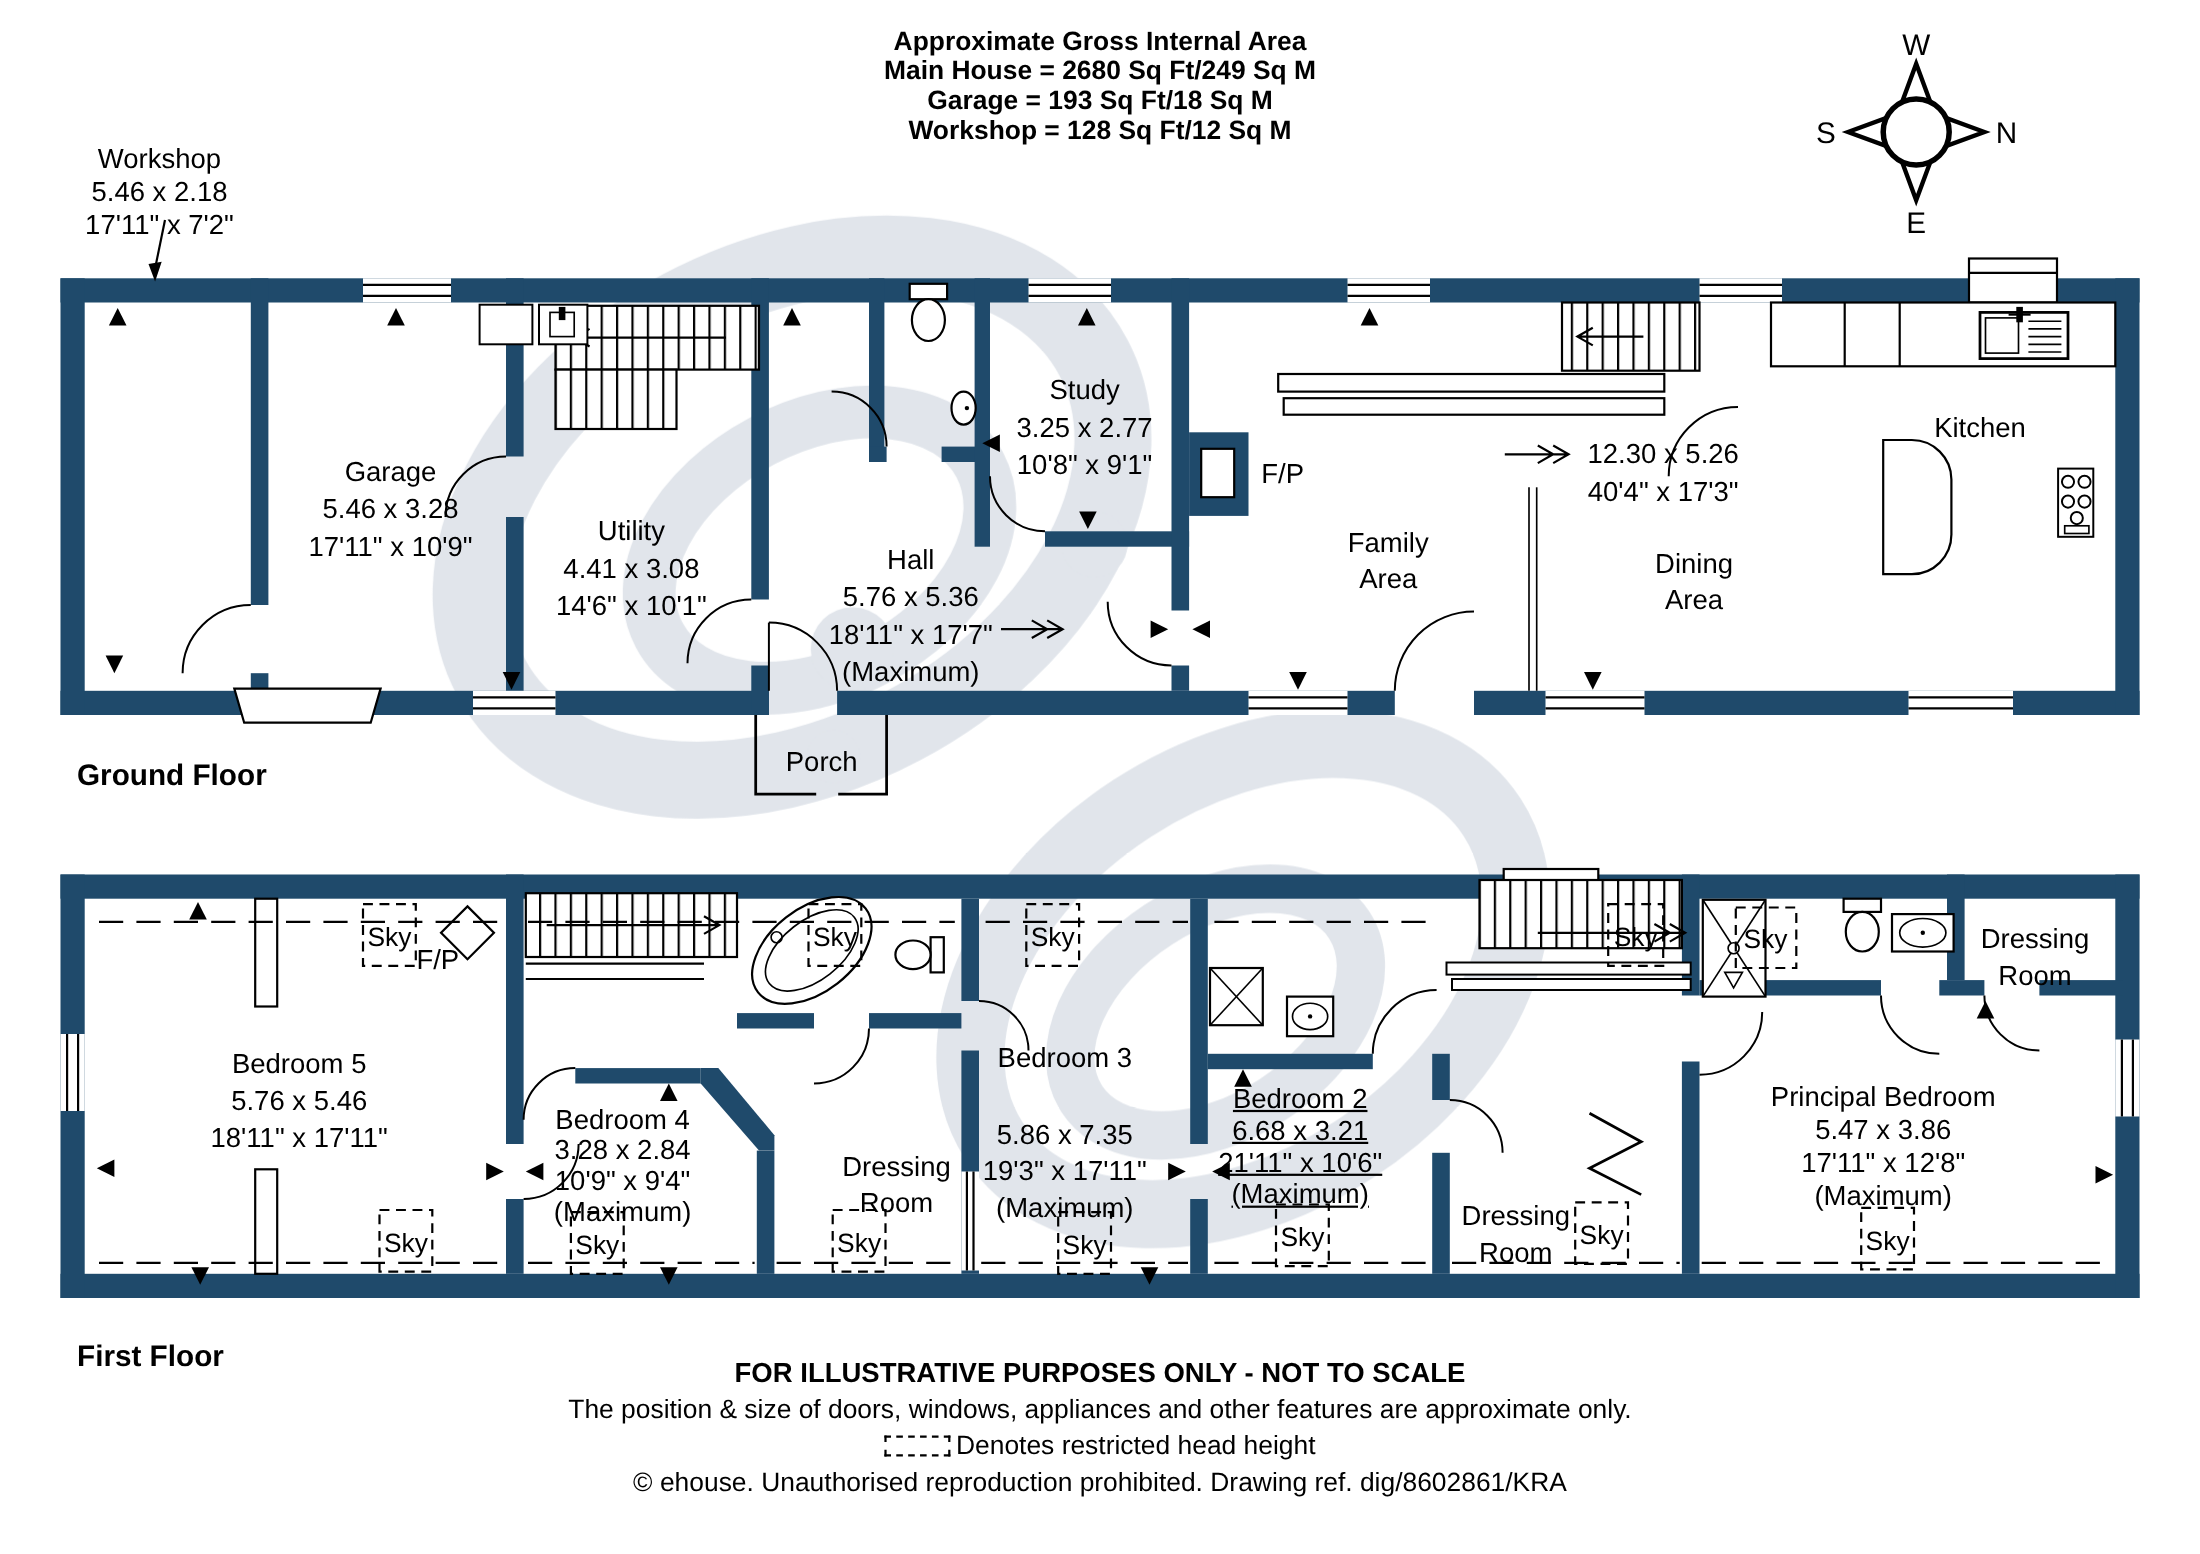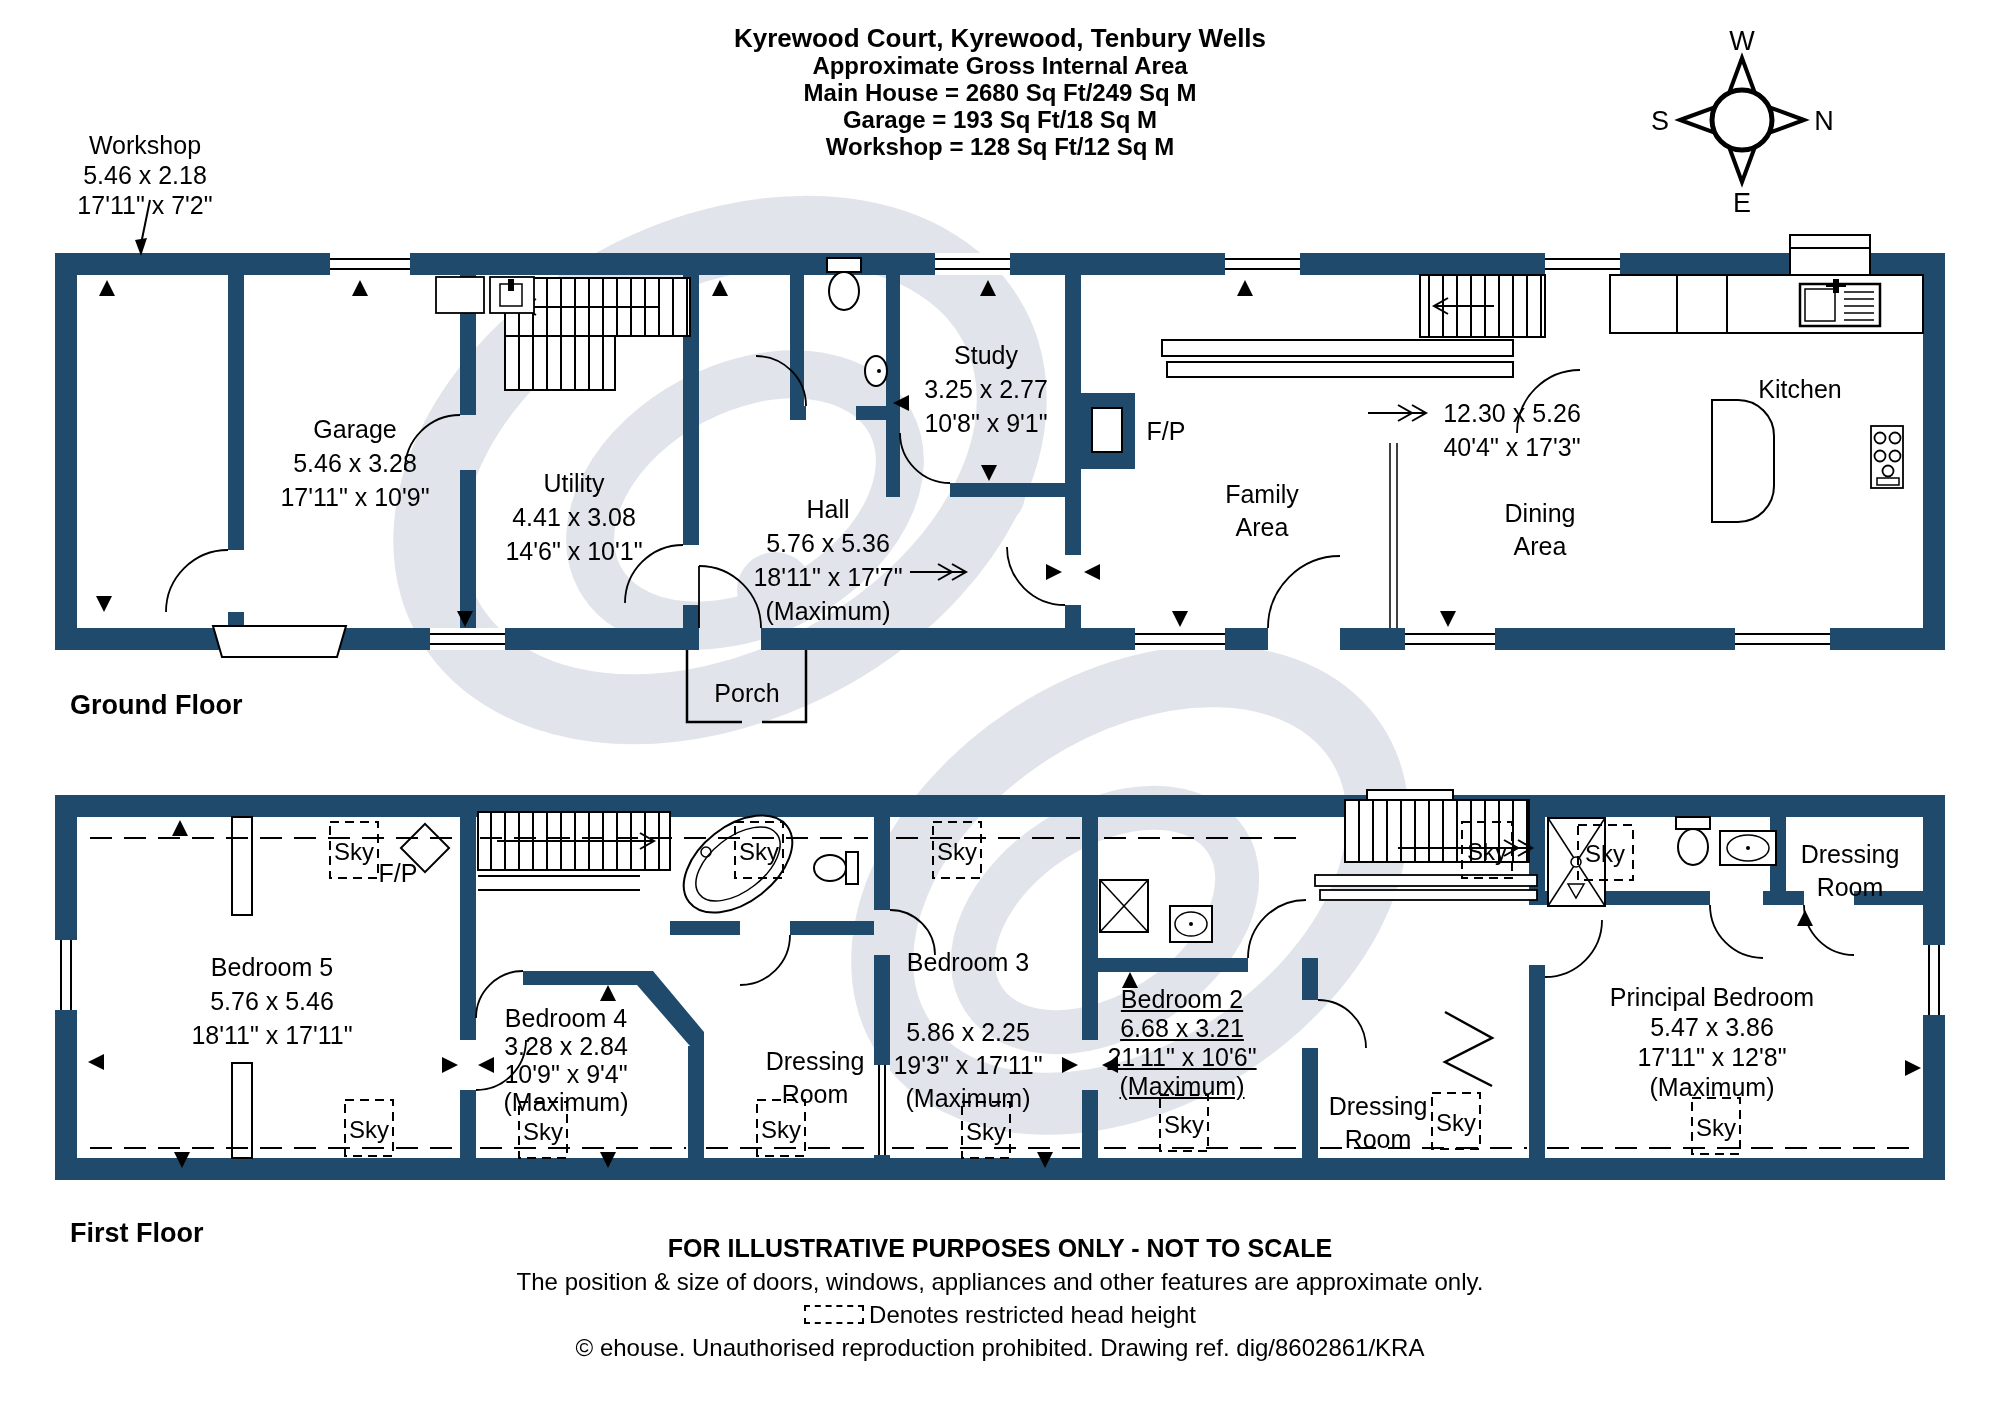--- a/index.html
+++ b/index.html
@@ -387,21 +387,20 @@
       <polygon class="arrow" points="1078,1065 1062,1057 1062,1073"></polygon>
       <polygon class="arrow" points="1102,1065 1118,1057 1118,1073"></polygon>
       <polygon class="arrow" points="1130,972 1122,988 1138,988"></polygon>
       <polygon class="arrow" points="1805,910 1797,926 1813,926"></polygon>
       <polygon class="arrow" points="1921,1068 1905,1060 1905,1076"></polygon>
     </g>
   </g>
 </svg>
 
 <div class="title-block">
-  <span class="t1">Kyrewood Court, Kyrewood, Tenbury Wells</span>
   <span class="t">Approximate Gross Internal Area</span>
   <span class="t">Main House = 2680 Sq Ft/249 Sq M</span>
   <span class="t">Garage = 193 Sq Ft/18 Sq M</span>
   <span class="t">Workshop = 128 Sq Ft/12 Sq M</span>
 </div>
 
 <div class="rl" style="left:145px;top:130px;line-height:30px;">
   <span>Workshop</span>
   <span>5.46 x 2.18</span>
   <span>17'11" x 7'2"</span>
@@ -477,21 +476,21 @@
 </div>
 
 <div class="rl wrap lh33" style="left:815px;top:1045px;width:135px;">
   <span>Dressing Room</span>
 </div>
 
 <div class="rl" style="left:968px;top:945px;">
   <span>Bedroom 3</span>
 </div>
 <div class="rl lh33" style="left:968px;top:1016px;">
-  <span>5.86 x 2.25</span>
+  <span>5.86 x 7.35</span>
   <span>19'3" x 17'11"</span>
   <span>(Maximum)</span>
 </div>
 
 <div class="rl lh29" style="left:1182px;top:985px;">
   <span>Bedroom 2</span>
   <span>6.68 x 3.21</span>
   <span>21'11" x 10'6"</span>
   <span>(Maximum)</span>
 </div>

